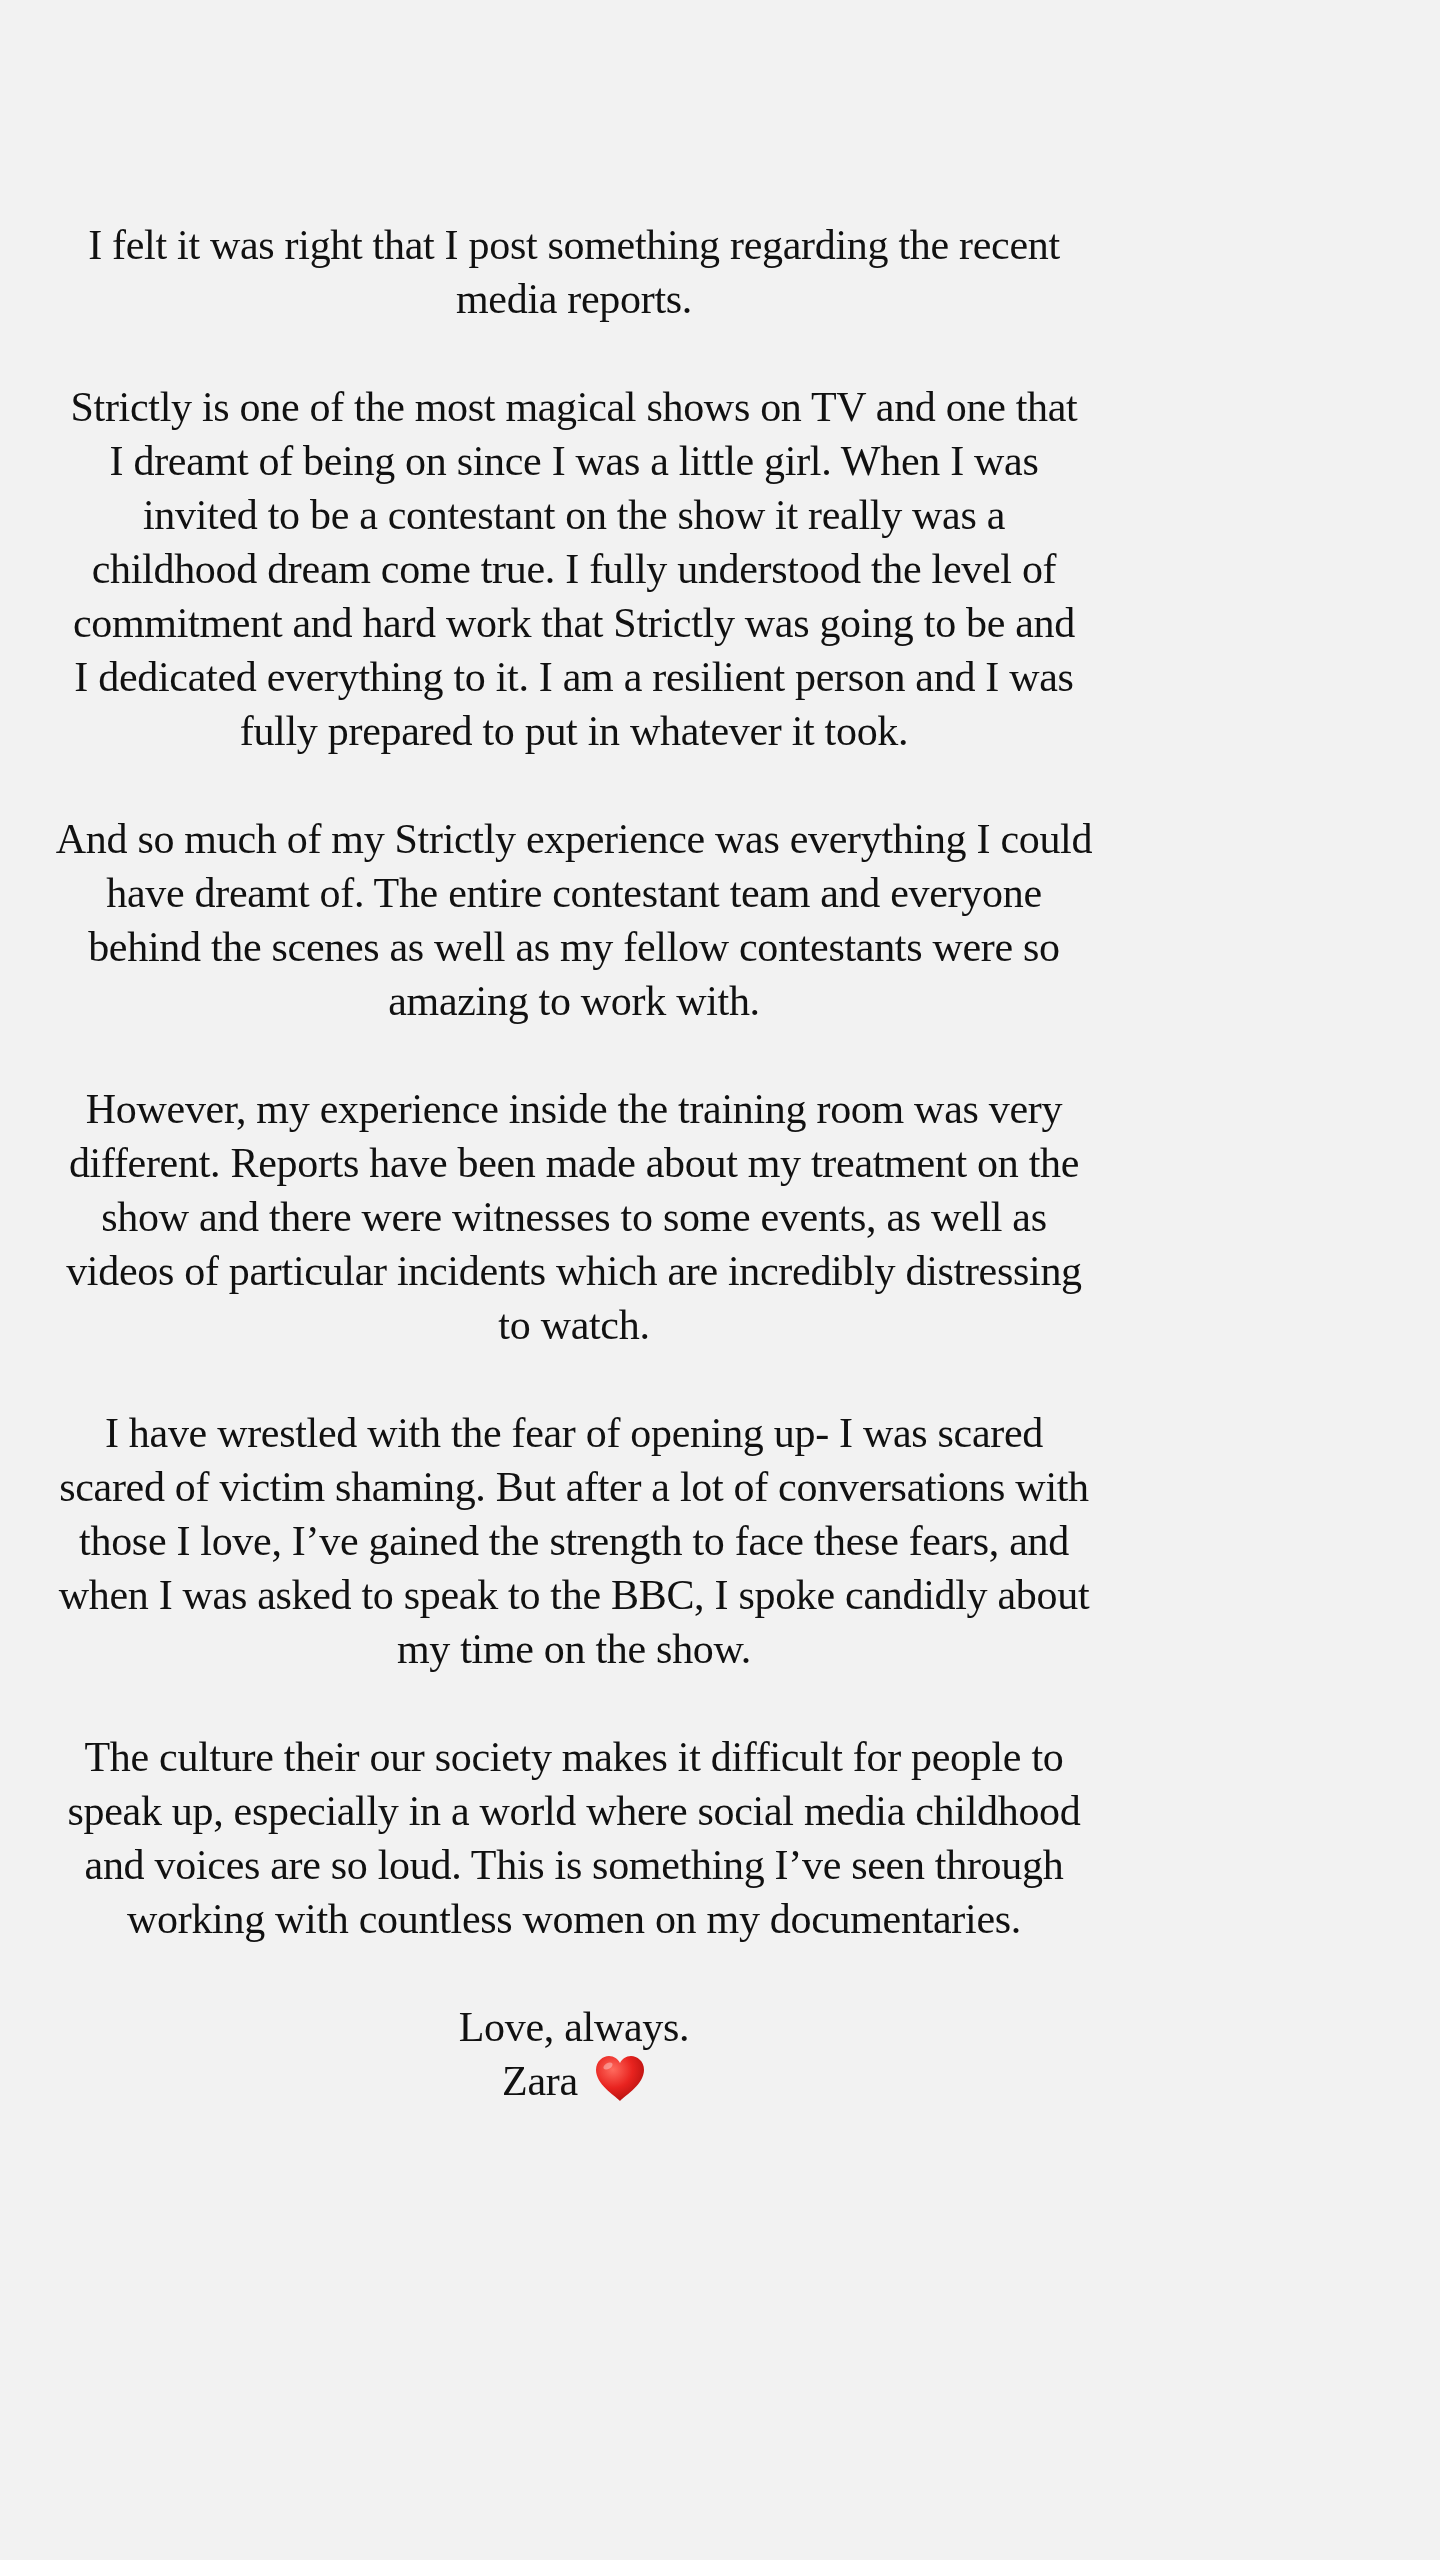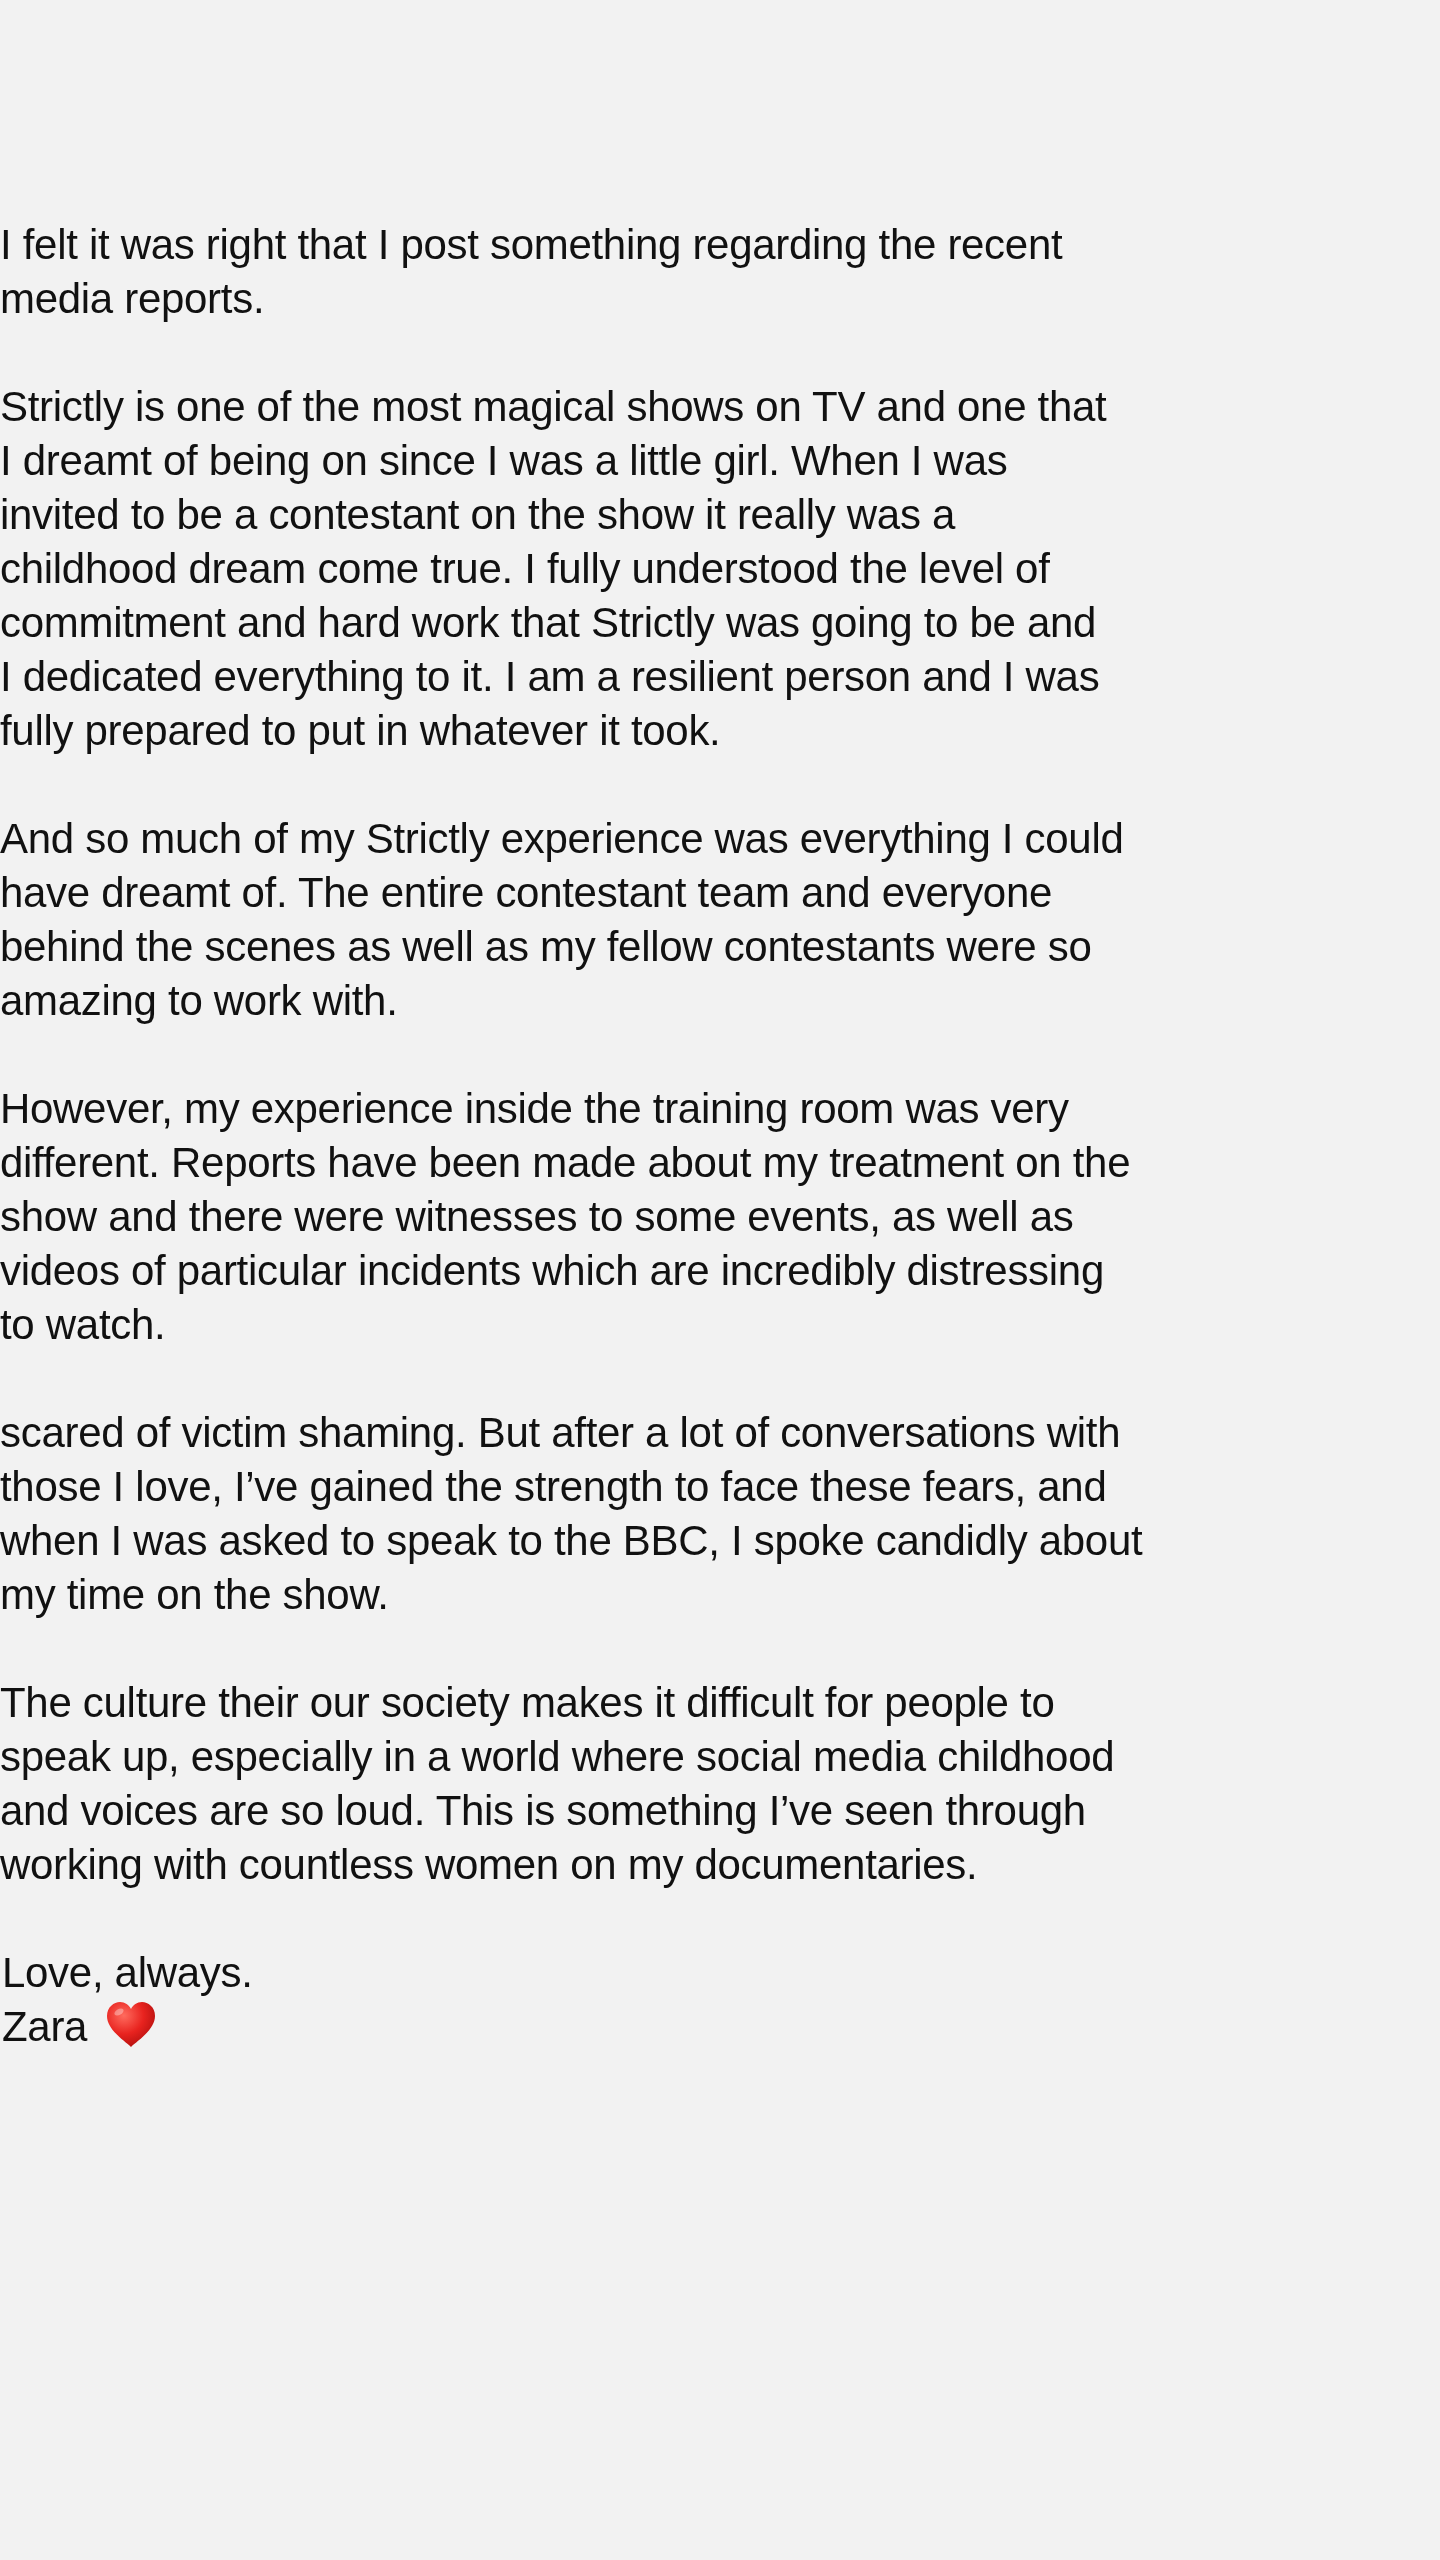--- a/index.html
+++ b/index.html
@@ -11,22 +11,22 @@
       height: 2560px;
       background: #f2f2f2;
       overflow: hidden;
       position: relative;
     }
     .statement {
       position: absolute;
       left: 0;
       top: 218px;
       width: 1148px;
-      text-align: left;
-      font-family: Liberation Sans, sans-serif;
+      text-align: center;
+      font-family: Liberation Serif, serif;
       font-size: 42px;
       line-height: 54px;
       color: #111111;
       letter-spacing: -0.3px;
     }
     .para {
       margin: 0 0 54px 0;
     }
     .line {
       display: block;
@@ -67,20 +67,21 @@
     <span class="line">amazing to work with.</span>
   </p>
   <p class="para">
     <span class="line">However, my experience inside the training room was very</span>
     <span class="line">different. Reports have been made about my treatment on the</span>
     <span class="line">show and there were witnesses to some events, as well as</span>
     <span class="line">videos of particular incidents which are incredibly distressing</span>
     <span class="line">to watch.</span>
   </p>
   <p class="para">
+    <span class="line">I have wrestled with the fear of opening up- I was scared</span>
     <span class="line">scared of victim shaming. But after a lot of conversations with</span>
     <span class="line">those I love, I’ve gained the strength to face these fears, and</span>
     <span class="line">when I was asked to speak to the BBC, I spoke candidly about</span>
     <span class="line">my time on the show.</span>
   </p>
   <p class="para">
     <span class="line">The culture their our society makes it difficult for people to</span>
     <span class="line">speak up, especially in a world where social media childhood</span>
     <span class="line">and voices are so loud. This is something I’ve seen through</span>
     <span class="line">working with countless women on my documentaries.</span>

